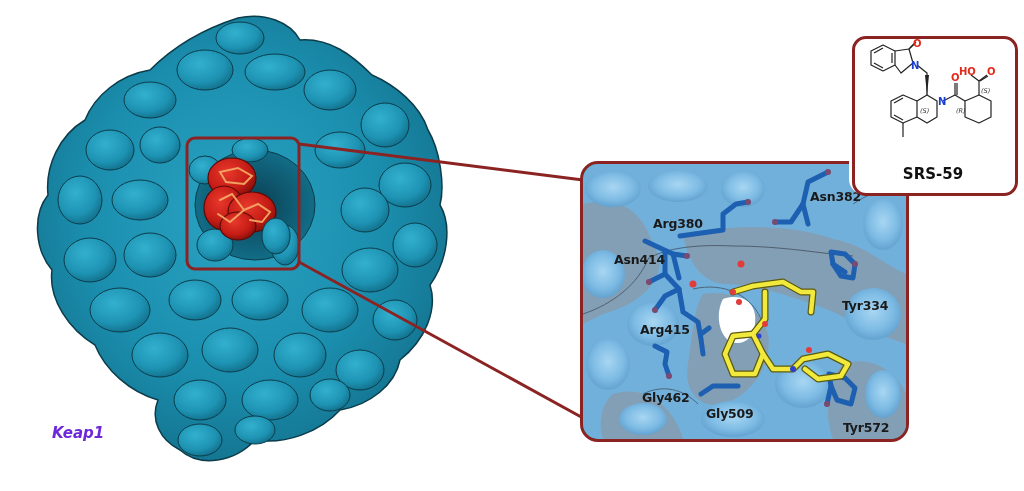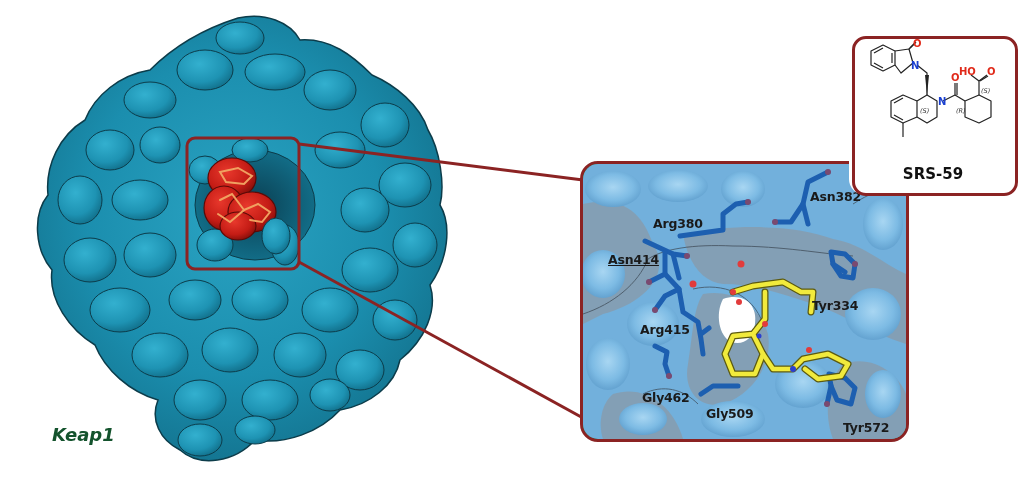--- a/index.html
+++ b/index.html
@@ -1,21 +1,21 @@
 <!DOCTYPE html>
 <html><head>
 <meta charset="utf-8">
 <style>
   html,body{margin:0;padding:0;background:#ffffff;}
   body{width:1024px;height:491px;position:relative;overflow:hidden;font-family:"DejaVu Sans",sans-serif;}
   .stage{position:absolute;left:0;top:0;width:1024px;height:491px;}
   svg text{font-family:"DejaVu Sans",sans-serif;}
   .label{position:absolute;font-family:"DejaVu Sans",sans-serif;font-weight:bold;color:#1a1a1a;white-space:nowrap;}
   .res-label{font-size:12.5px;letter-spacing:-0.2px;}
-  .protein-label{font-size:18px;font-style:italic;font-weight:bold;left:52px;top:424px;color:#14532d;}
+  .protein-label{font-size:15px;font-style:italic;font-weight:bold;left:52px;top:424px;color:#6d28d9;}
   .compound-name{font-size:15px;left:853px;top:165px;width:136px;text-align:center;color:#111;margin-left:12px;}
   .compound-box{position:absolute;left:852px;top:36px;width:160px;height:154px;border:3px solid #8b2323;border-radius:14px;background:#fff;}
   .zoom-panel{position:absolute;left:580px;top:161px;width:323px;height:275px;border:3px solid #8b2323;border-radius:18px;overflow:hidden;background:#15803d;}
   .zoom-notch{position:absolute;left:849px;top:33px;width:170px;height:162px;background:#fff;border-radius:16px;}
 </style>
 </head>
 <body>
 
 <div class="stage">
 
@@ -211,22 +211,22 @@
         <circle cx="226" cy="186" r="3"></circle>
       </g>
       <g fill="#2b3fd0">
         <circle cx="210" cy="205" r="3"></circle>
         <circle cx="176" cy="172" r="2.5"></circle>
       </g>
     </svg>
 
     <div class="label res-label" style="left:70px;top:52px;">Arg380</div>
     <div class="label res-label" style="left:227px;top:25px;">Asn382</div>
-    <div class="label res-label" style="left:25px;top:88px;text-decoration:underline;">Asn414</div>
-    <div class="label res-label" style="left:229px;top:134px;">Tyr334</div>
+    <div class="label res-label" style="left:31px;top:88px;">Asn414</div>
+    <div class="label res-label" style="left:259px;top:134px;">Tyr334</div>
     <div class="label res-label" style="left:57px;top:158px;">Arg415</div>
     <div class="label res-label" style="left:59px;top:226px;">Gly462</div>
     <div class="label res-label" style="left:123px;top:242px;">Gly509</div>
     <div class="label res-label" style="left:260px;top:256px;">Tyr572</div>
   </div>
 
   <div class="zoom-notch"></div>
 
   <div class="compound-box">
     <svg width="160" height="154" style="position:absolute;left:0;top:0;">

